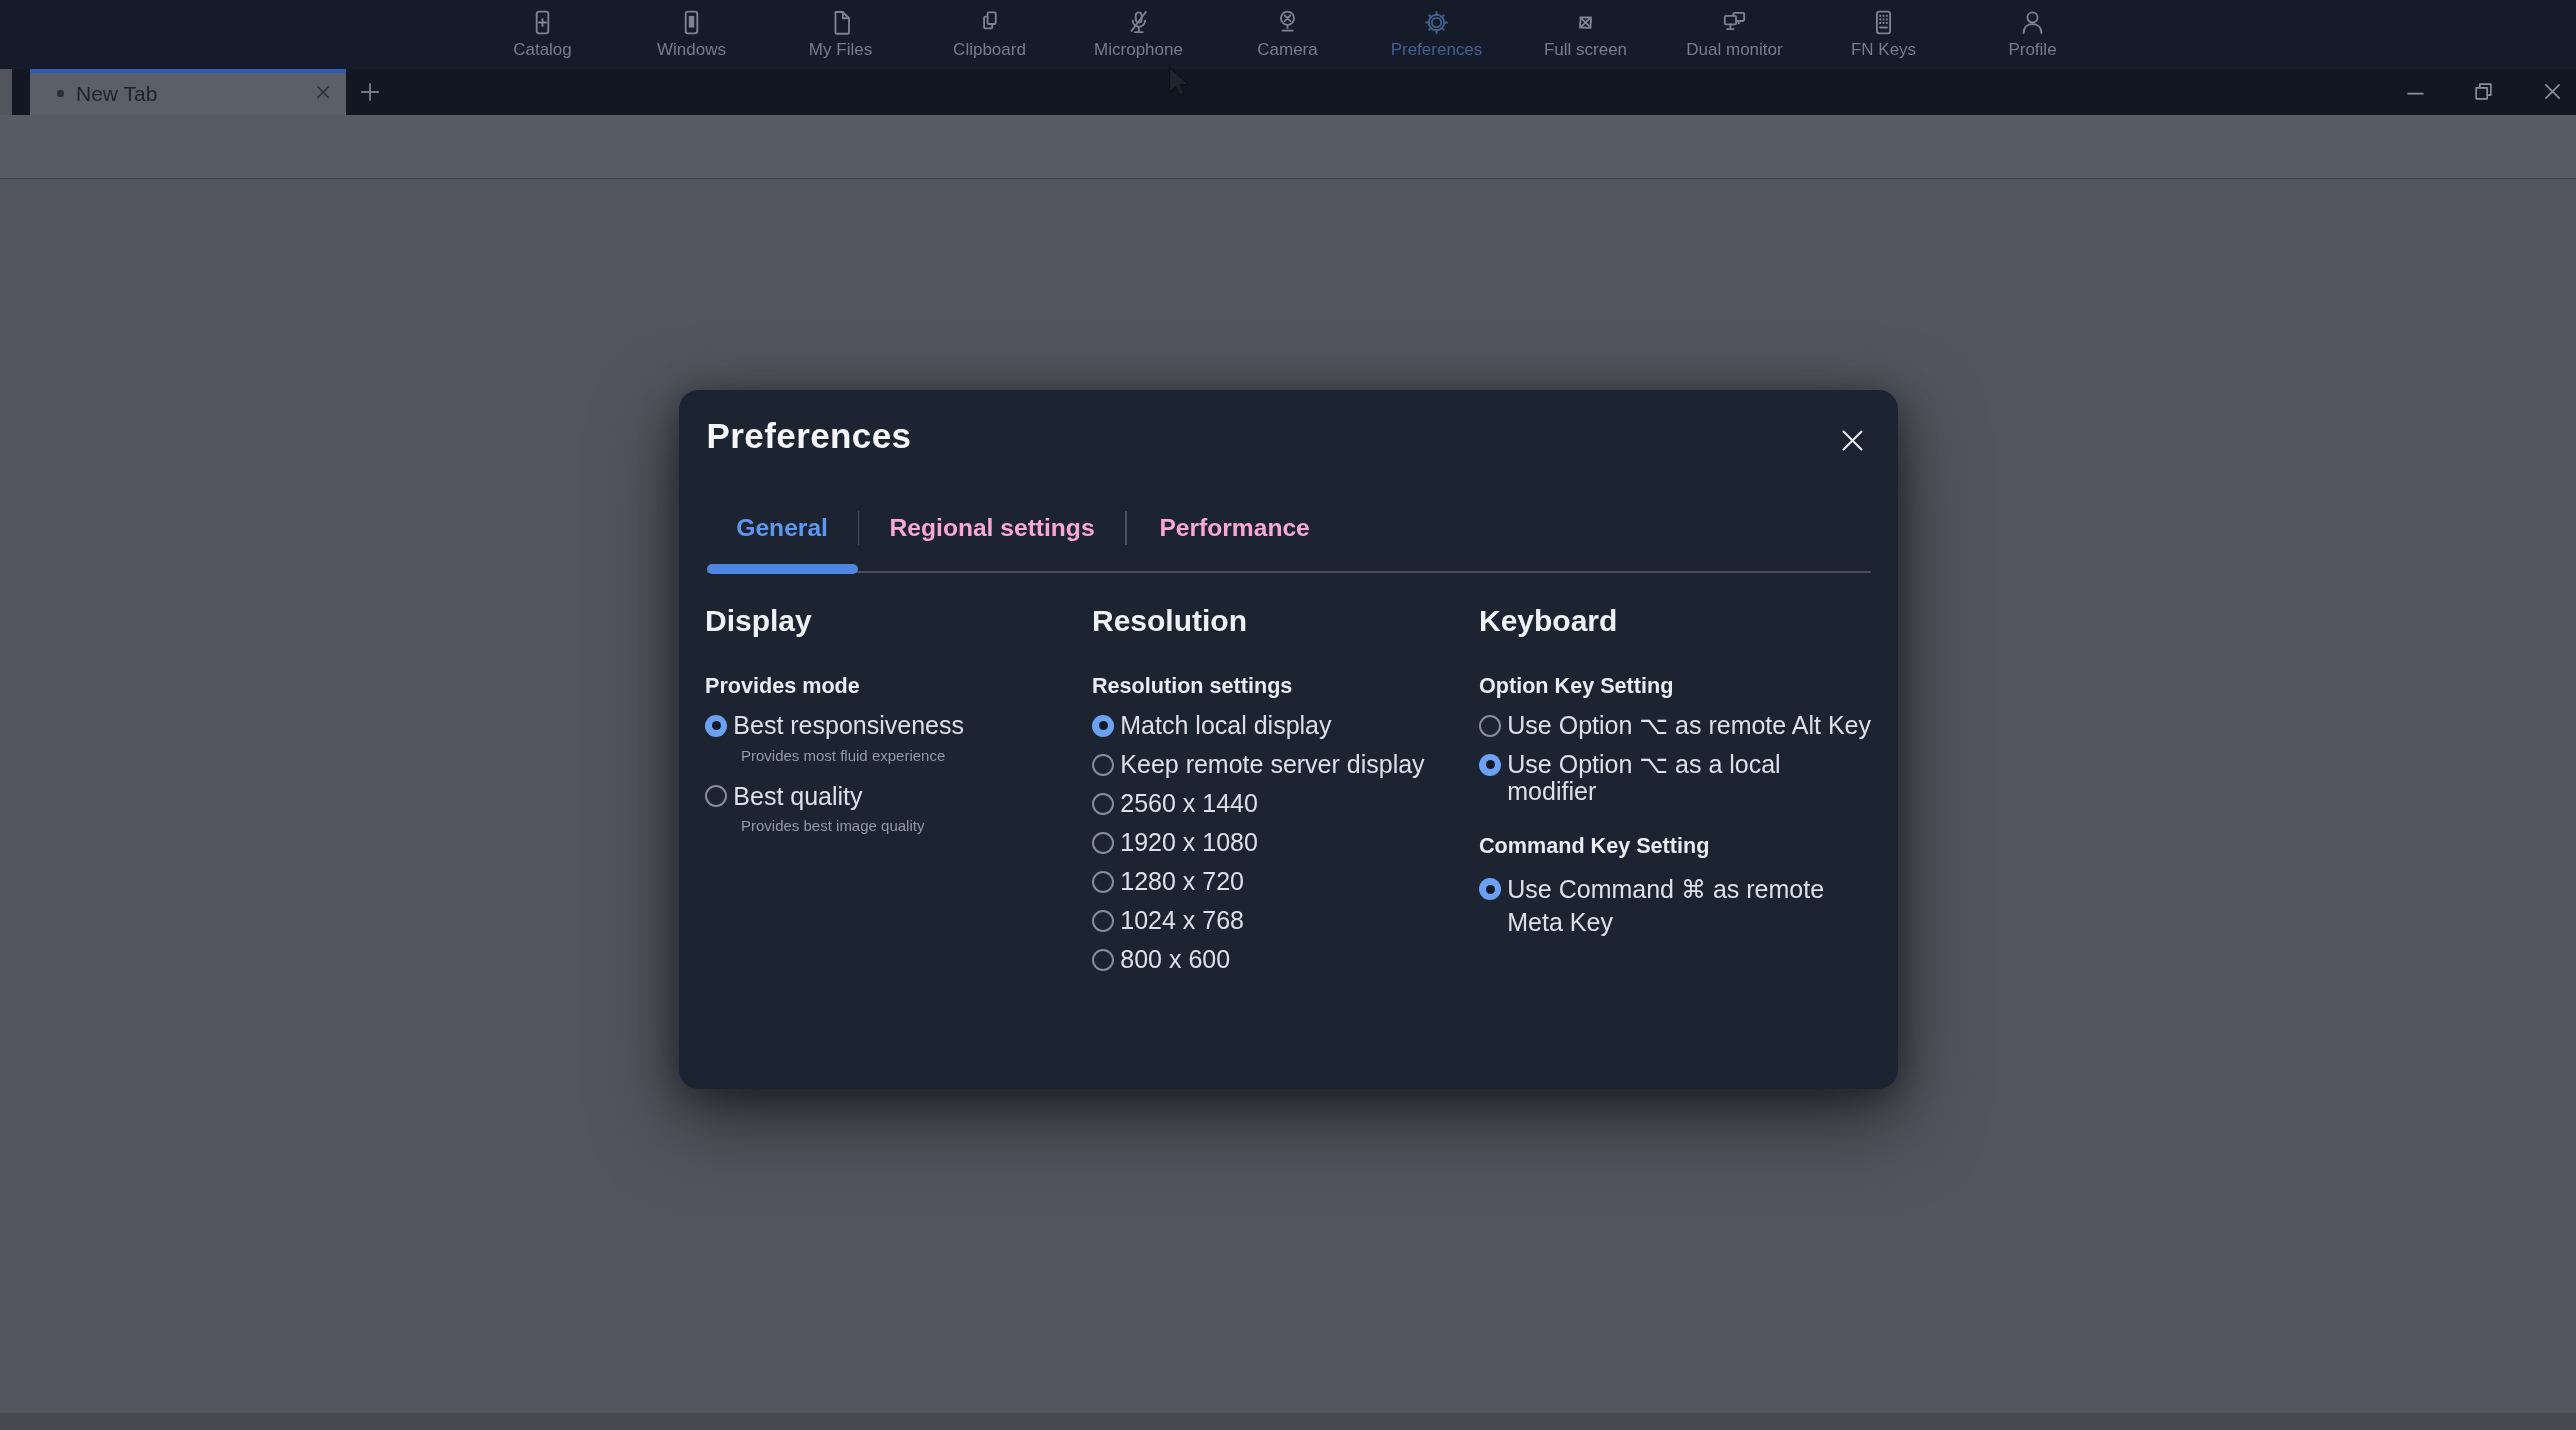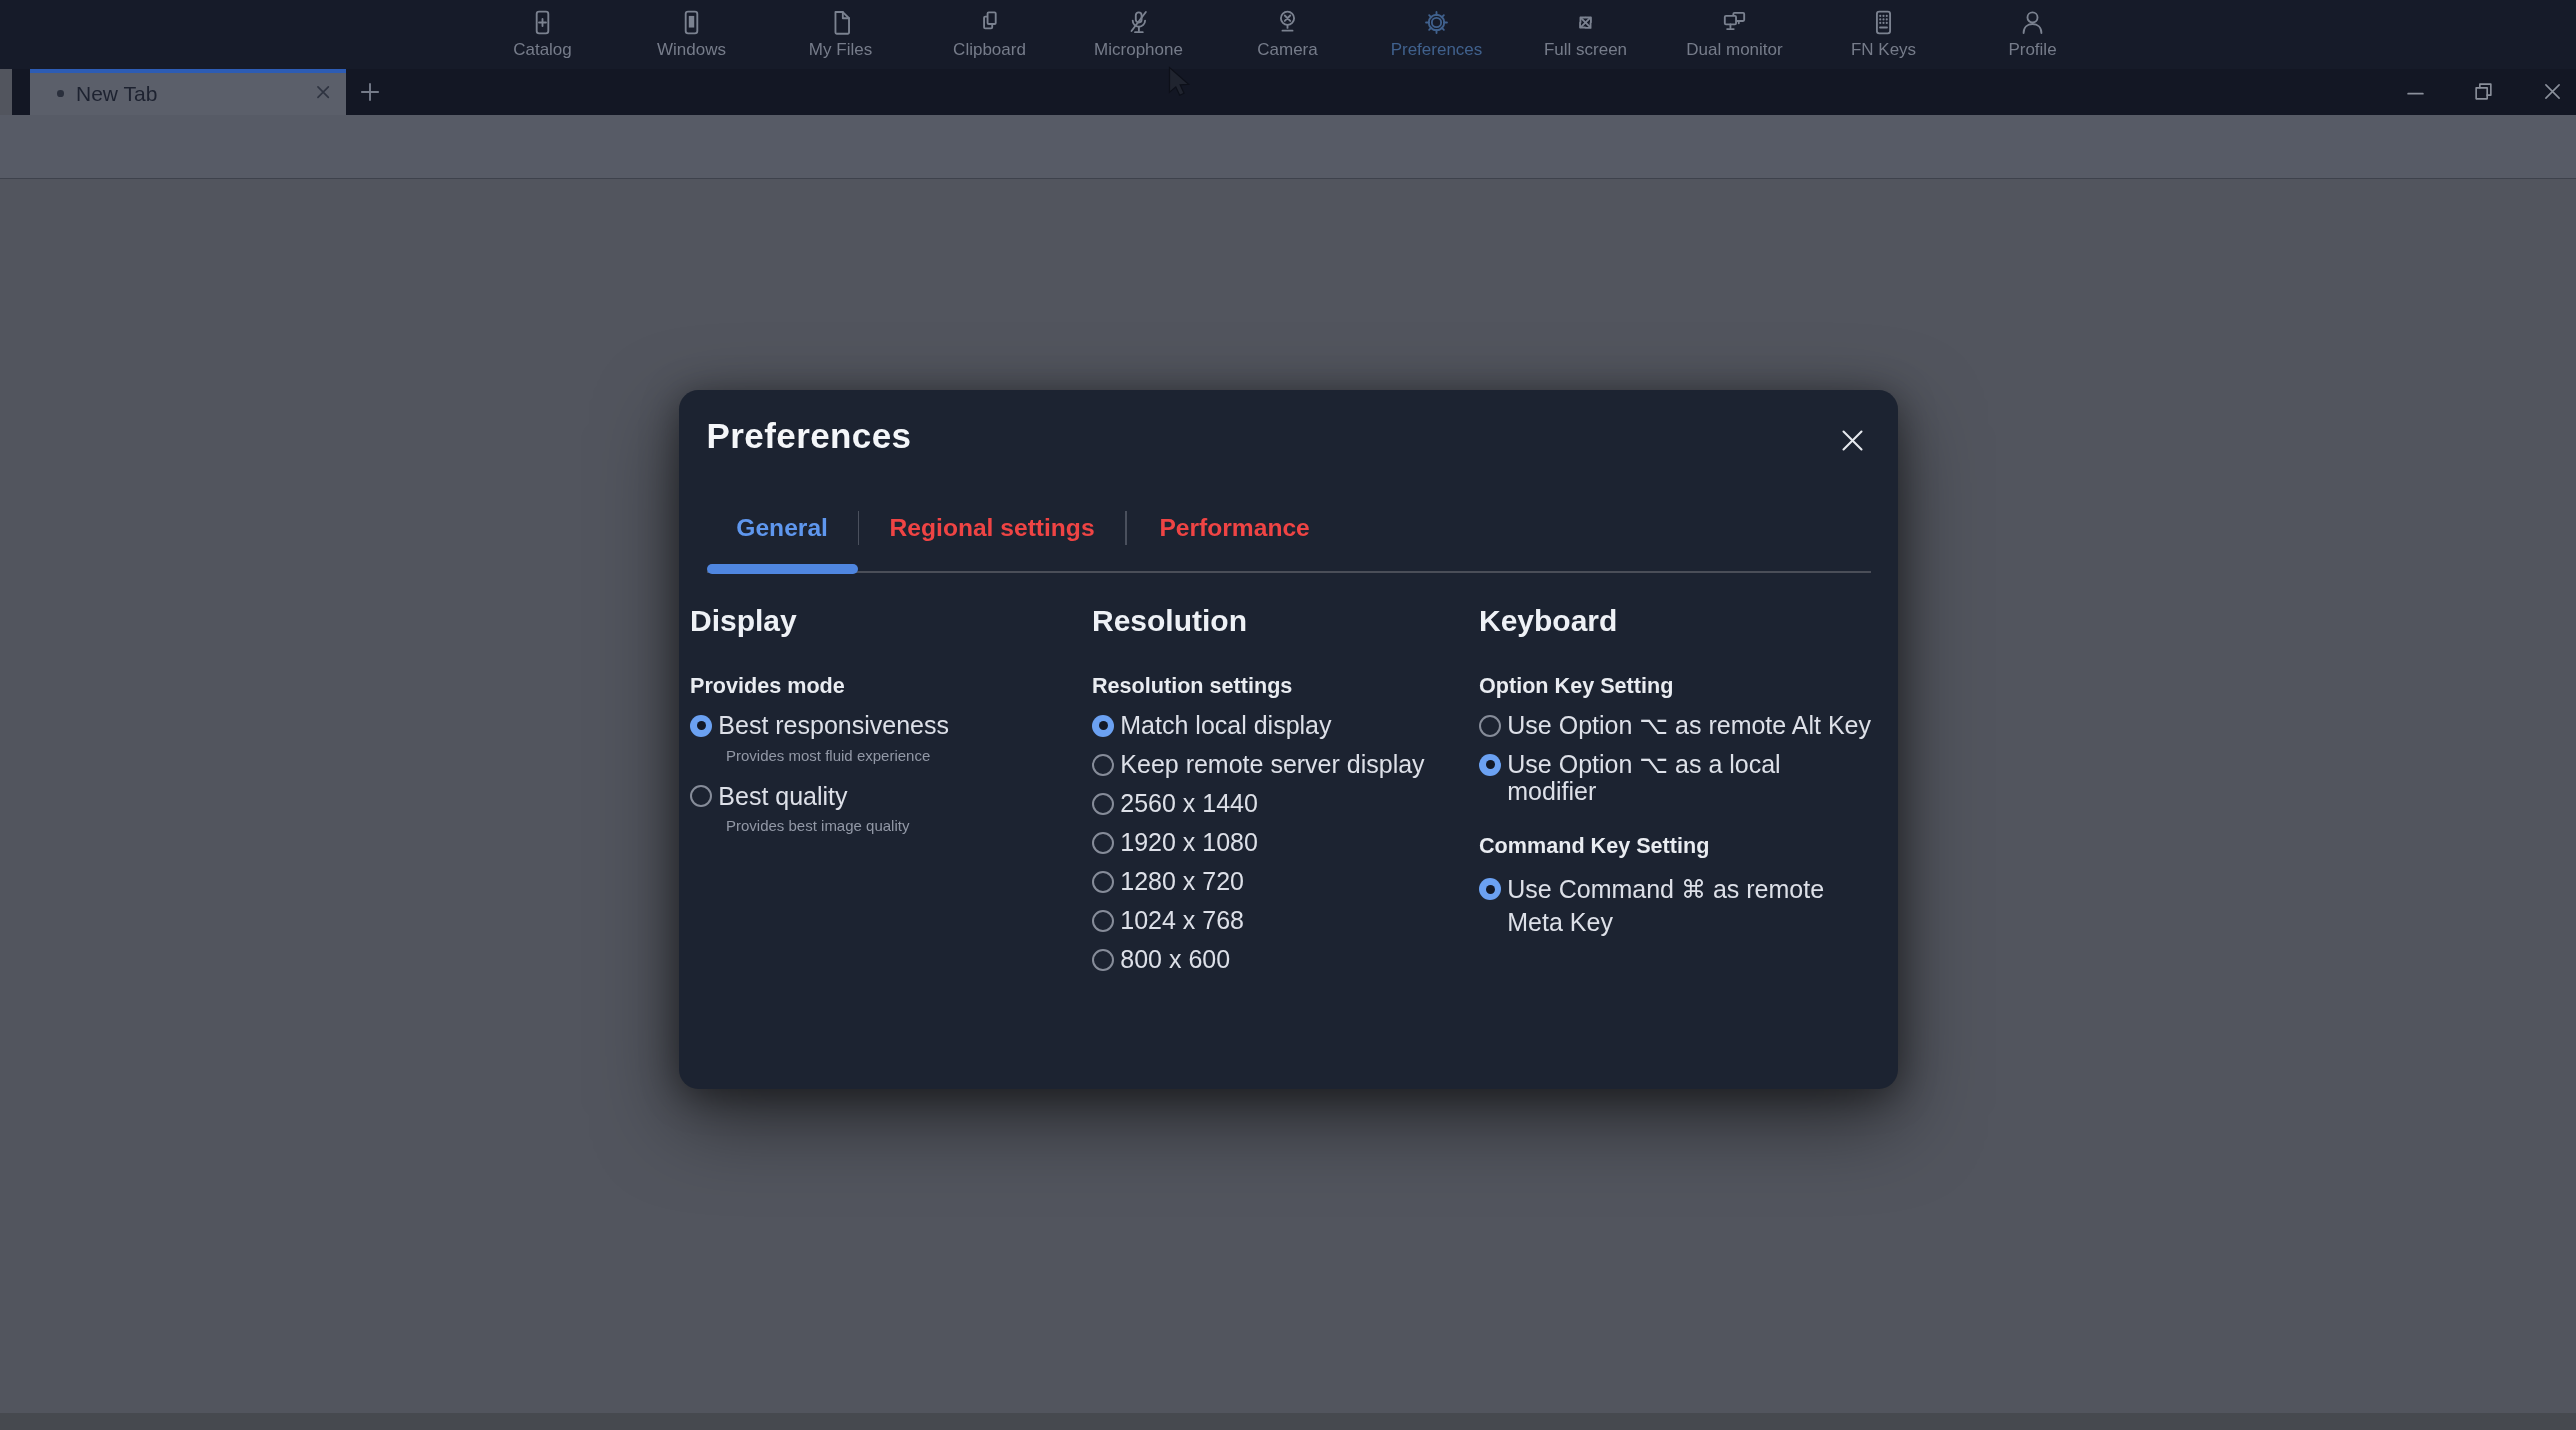--- a/index.html
+++ b/index.html
@@ -48,29 +48,29 @@
   
   #page { position:absolute; left:0; top:179px; width:2576px; height:1251px; background:#52555e; }
   #bottom-strip { position:absolute; left:0; top:1413px; width:2576px; height:17px; background:#46494f; }
 
   
   #dialog { position:absolute; left:679px; top:390px; width:1219px; height:699px; background:#1c2331; border-radius:19.4px; box-shadow:0 30px 82px rgba(0,0,0,.5), 0 6px 37px rgba(0,0,0,.4); }
   #dlg-title { position:absolute; left:27.6px; top:26px; font-size:35px; font-weight:bold; color:#f4f6f9; letter-spacing:0.4px; }
   #dlg-close { position:absolute; left:1160px; top:37px; width:27px; height:27px; color:#e6e9ee; cursor:pointer; }
 
   #dlg-tabs { position:absolute; left:27.6px; top:118px; height:40px; display:flex; align-items:center; }
-  .dlg-tab { height:40px; display:flex; align-items:center; justify-content:center; font-size:24.6px; font-weight:600; color:#ef4444; cursor:pointer; }
+  .dlg-tab { height:40px; display:flex; align-items:center; justify-content:center; font-size:24.6px; font-weight:600; color:#f9a8d4; cursor:pointer; }
   .dlg-tab.active { color:#5f97ee; }
   .t-gen { width:151px; } .t-reg { width:266px; } .t-perf { width:216px; }
   .tab-div { width:1.5px; height:34px; background:#4a505d; }
   #tab-underline { position:absolute; left:27.6px; top:174px; width:151px; height:9.7px; border-radius:5.2px; background:#4f86e0; z-index:2; }
   #tabs-rule { position:absolute; left:27.6px; top:181px; width:1164px; height:2.2px; background:#4a4e58; }
 
   .col { position:absolute; top:214px; }
-  #col-display { left:11px; width:376px; }
+  #col-display { left:26px; width:376px; }
   #col-resolution { left:413px; width:378px; }
   #col-keyboard { left:800px; width:393px; }
   .col h3 { font-size:30px; line-height:34px; font-weight:bold; color:#eef1f6; margin-bottom:34px; }
   .grp-title { font-size:21.6px; line-height:27px; font-weight:bold; color:#e9ecf1; margin-bottom:13.4px; }
   .opt { display:flex; align-items:flex-start; cursor:pointer; }
   .opt + .opt { margin-top:12px; }
   .radio { flex:none; width:22.3px; height:22.3px; margin-top:2.2px; border-radius:50%; border:2.2px solid #868c99; position:relative; }
   .radio.checked { border:none; background:#6ba1f2; }
   .radio.checked::after { content:''; position:absolute; left:6.7px; top:6.7px; width:9px; height:9px; border-radius:50%; background:#131927; }
   .opt-label { margin-left:6px; font-size:25px; line-height:27px; color:#dde0e8; }

